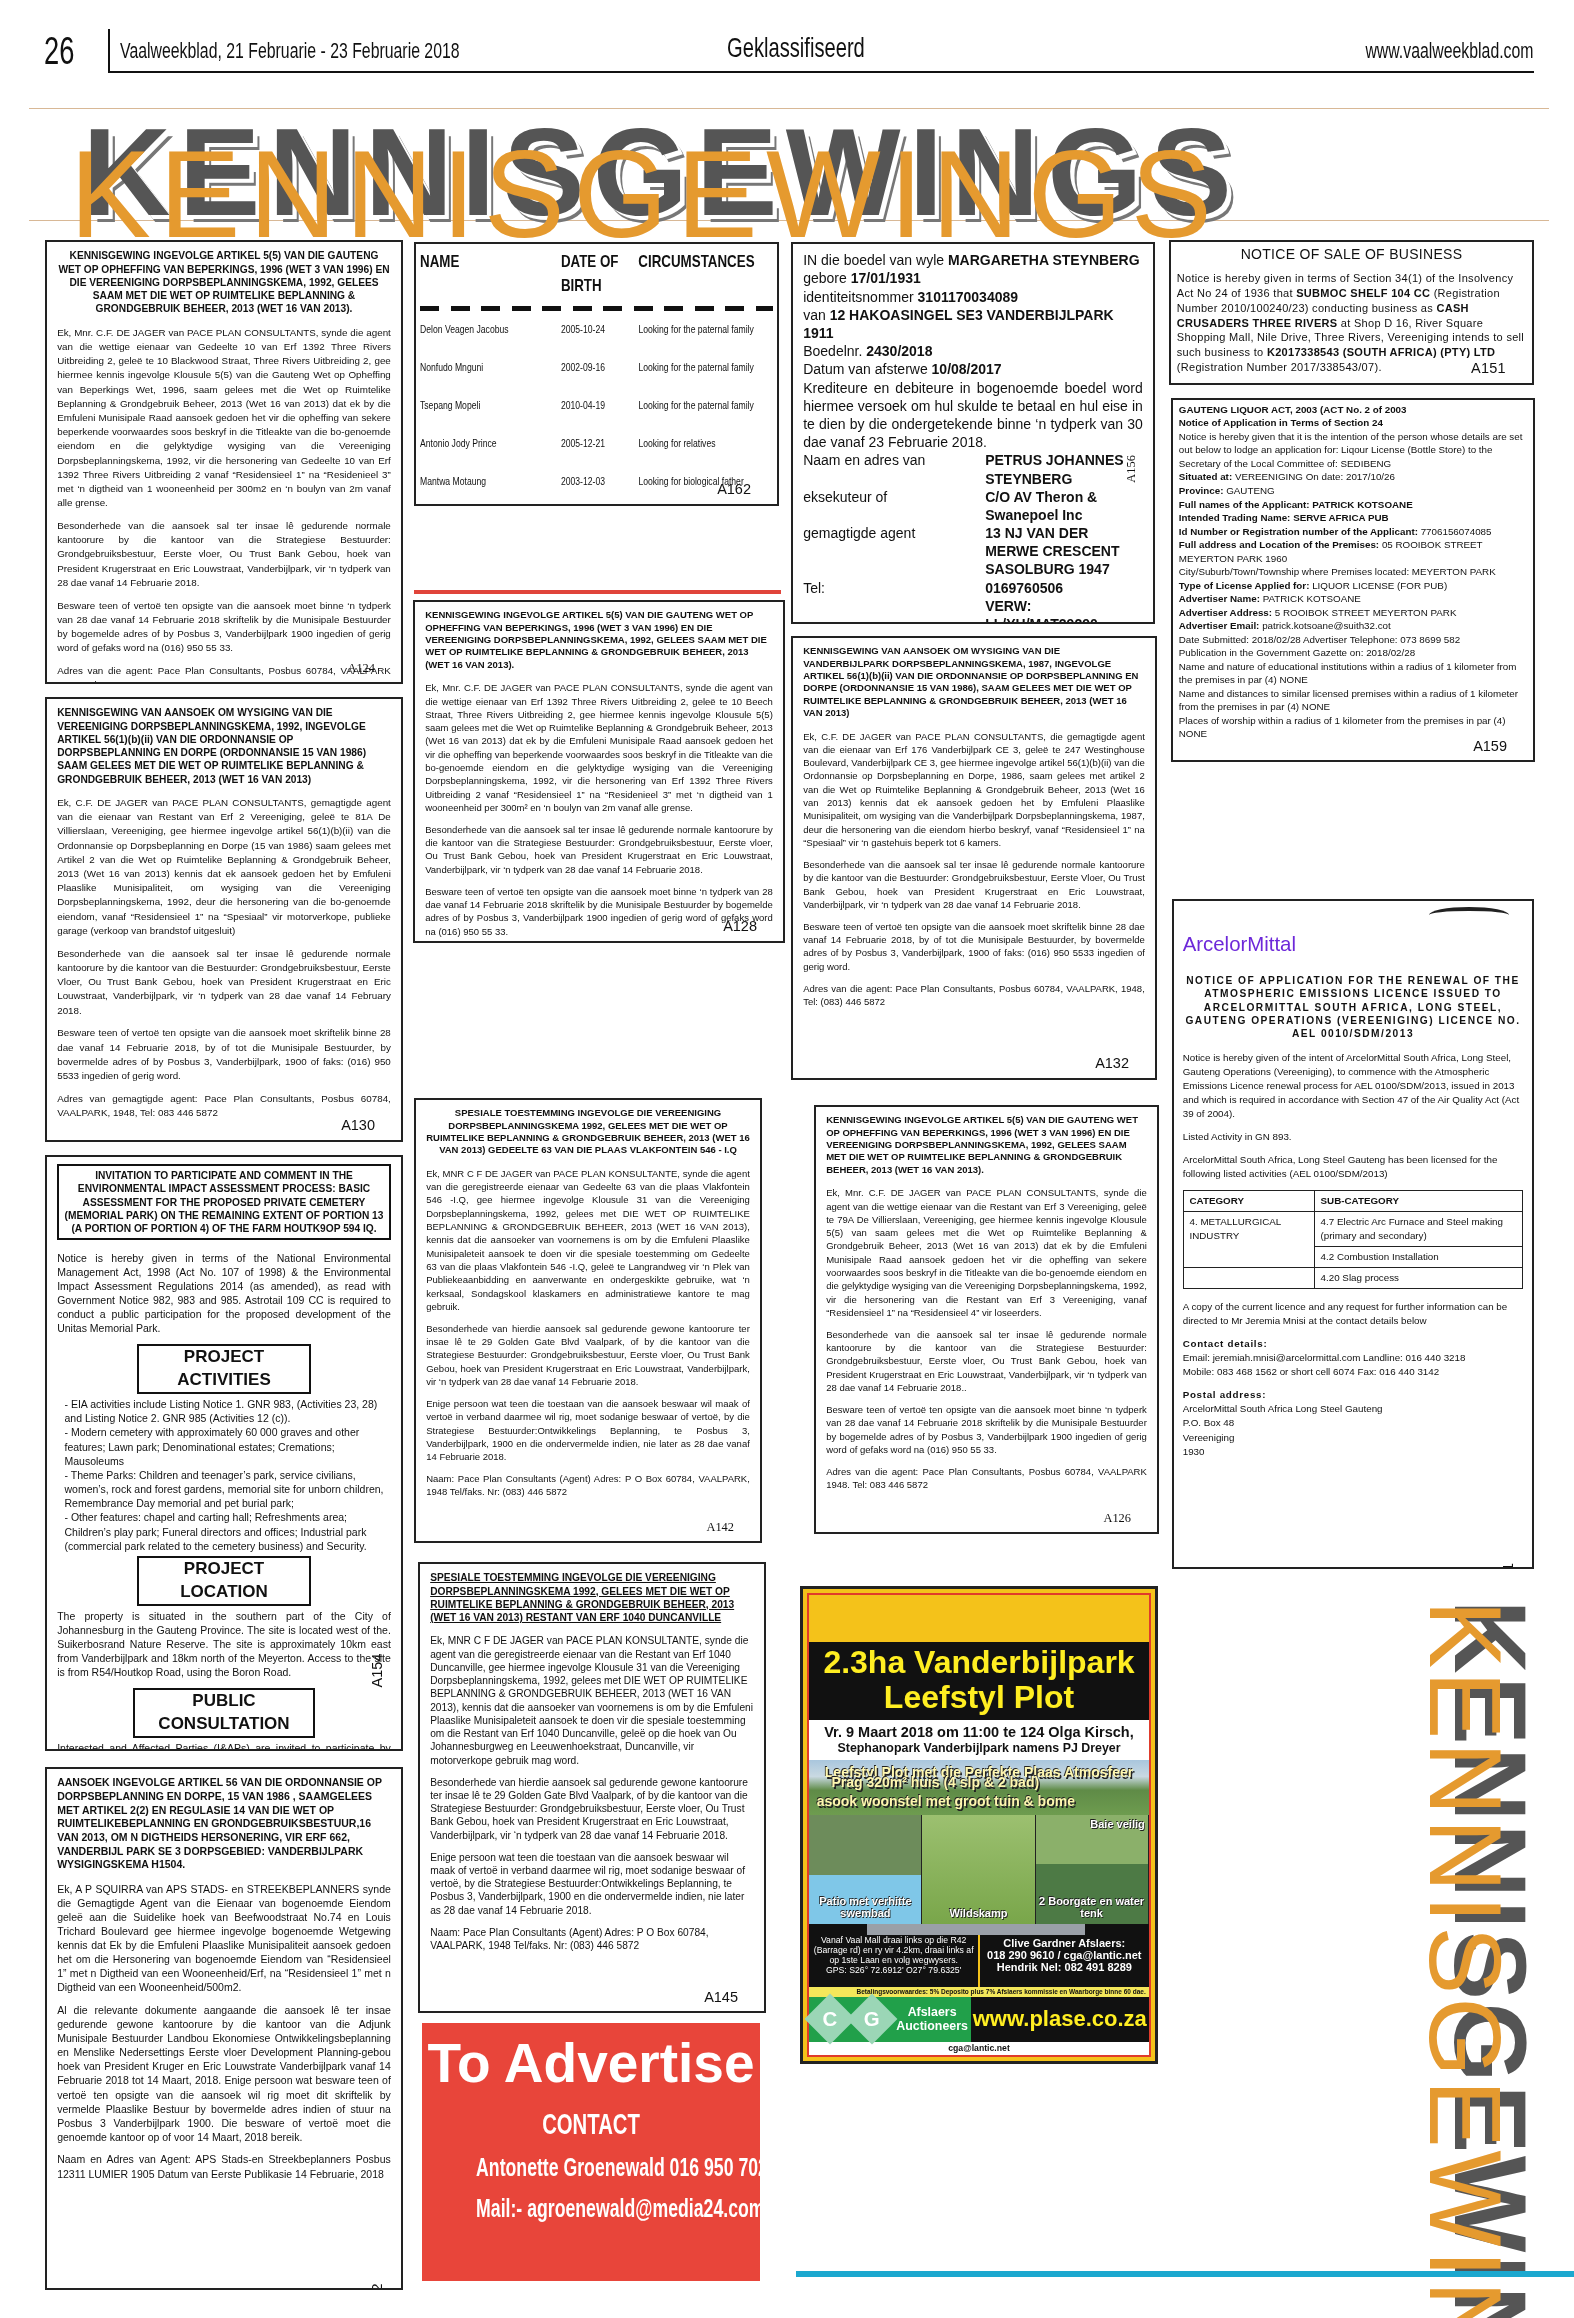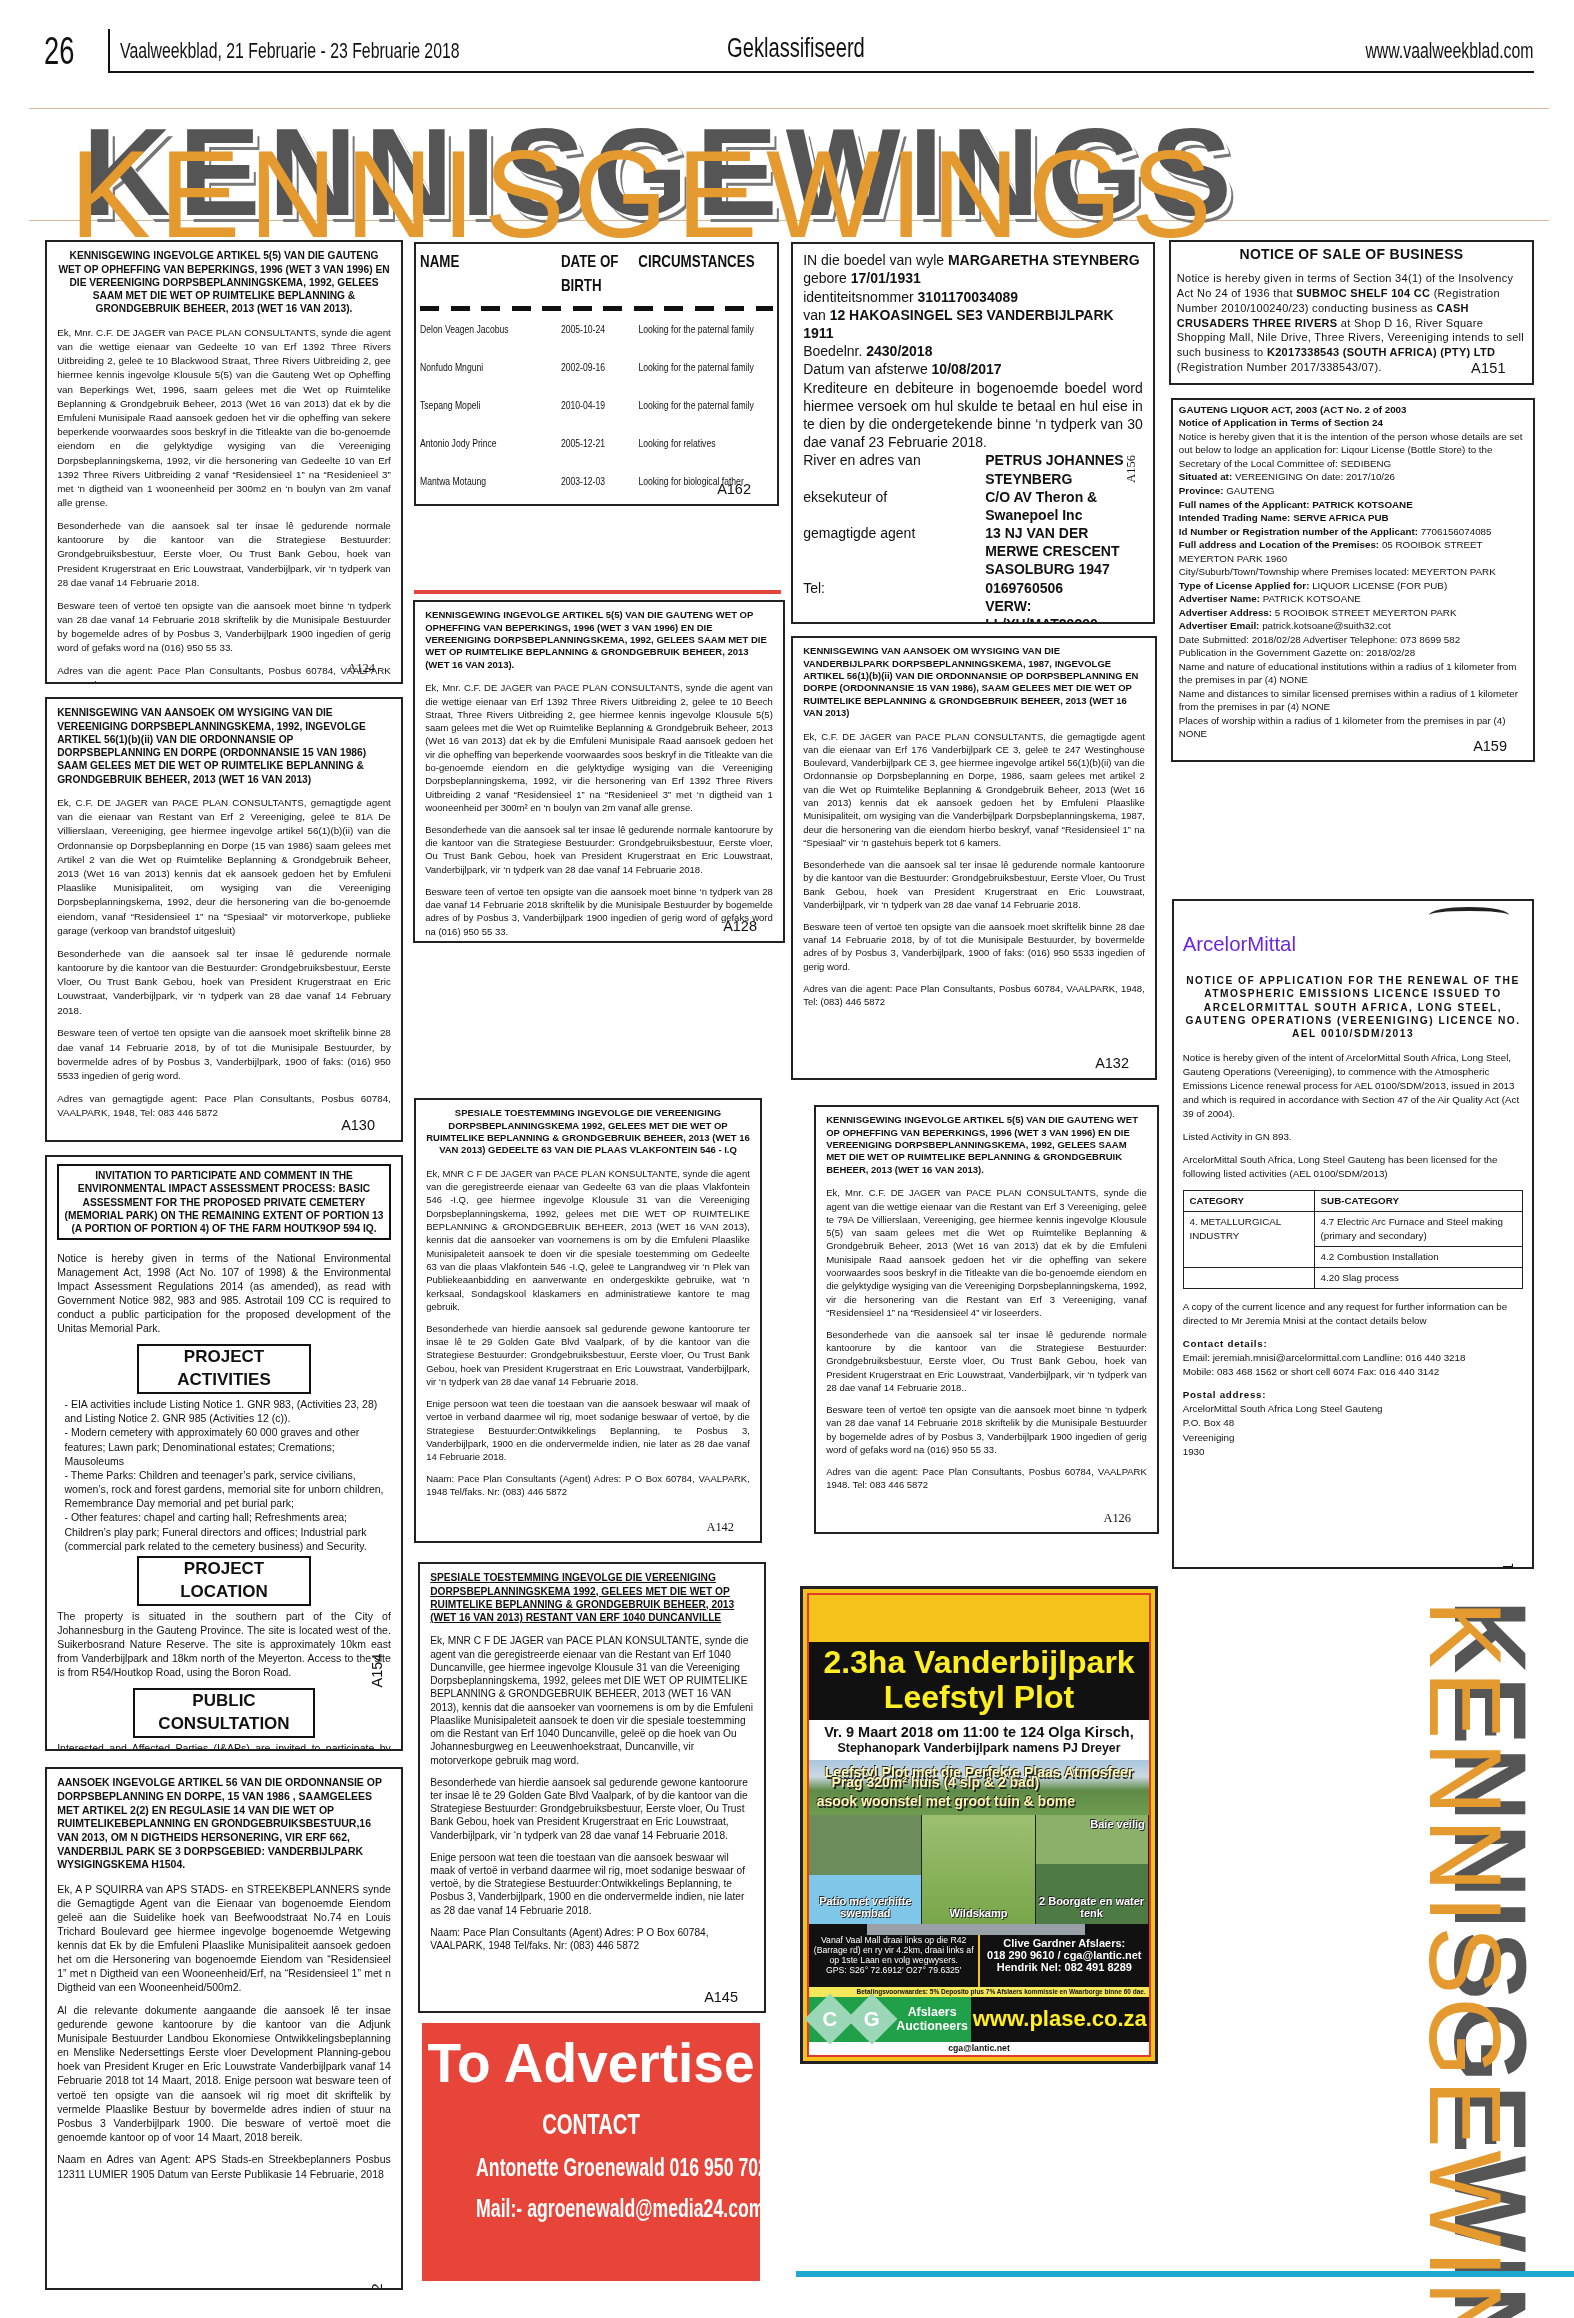--- a/index.html
+++ b/index.html
@@ -26,21 +26,21 @@
   .ref.sans { font-family: "Liberation Sans", sans-serif; font-size: 14.5px; }
   
   .cw-head { display: flex; font-weight: bold; font-size: 16.7px; transform: scaleX(0.8); transform-origin: left; width: 125%; }
   .cw-dash { height: 5.8px; margin: 7.3px 0 10.2px; background: repeating-linear-gradient(90deg, #111 0 19px, transparent 19px 30.5px); }
   .cw-row { display: flex; font-size: 10.5px; height: 38px; transform: scaleX(0.82); transform-origin: left; width: 122%; }
   .cw-c1 { width: 40%; } .cw-c2 { width: 22%; } .cw-c3 { width: 38%; }
   .estate { font-size: 14.5px; line-height: 1.3; }
   .estate b { font-weight: bold; }
   .estate .row { display: flex; }
   .estate .lbl { width: 182px; flex-shrink: 0; }
-  .sale h2 { font-size: 14px; text-align: center; font-weight: bold; margin-bottom: 7.3px; }
+  .sale h2 { font-size: 14px; text-align: center; font-weight: normal; margin-bottom: 7.3px; }
   .sale { font-size: 11px; line-height: 1.35; letter-spacing: 0.3px; }
   .liquor { font-size: 9.8px; line-height: 1.38; }
   .arcelor { font-size: 9.8px; line-height: 1.45; }
   .arcelor h3 { letter-spacing: 1.5px; font-size: 10.2px; }
   .am-logo { font-size: 20.4px; margin: 7.3px 7.3px 14.5px 0; color: #6d28d9; }
   .am-swoosh { height: 16px; width: 80px; margin-left: auto; margin-right: 14.5px; border-top: 4.4px solid #222; border-radius: 60% 60% 0 0; }
   table.cat { width: 100%; border-collapse: collapse; margin: 7.3px 0 10.2px; font-size: 9.8px; }
   table.cat td, table.cat th { border: 1.5px solid #222; padding: 2.9px 5.8px; text-align: left; vertical-align: top; }
   .subhead-box { border: 2.2px solid #111; font-weight: bold; text-align: center; font-size: 17px; margin: 2.9px auto 2.9px; width: 174px; }
   .eia { font-size: 10.5px; line-height: 1.35; }
@@ -238,21 +238,21 @@
 
 <div class="box estate" style="left:791px;top:242px;width:364px;height:382px;font-size:14px;">
   <div><span>IN die boedel van wyle</span> <b>MARGARETHA STEYNBERG</b></div>
   <div><span>gebore</span> <b>17/01/1931</b></div>
   <div><span>identiteitsnommer</span> <b>3101170034089</b></div>
   <div><span>van</span> <b>12 HAKOASINGEL SE3 VANDERBIJLPARK 1911</b></div>
   <div><span>Boedelnr.</span> <b>2430/2018</b></div>
   <div><span>Datum van afsterwe</span> <b>10/08/2017</b></div>
   <p style="margin:0 0 0;">Krediteure en debiteure in bogenoemde boedel word hiermee versoek om hul skulde te betaal en hul eise in te dien by die ondergetekende binne ‘n tydperk van 30 dae vanaf 23 Februarie 2018.</p>
   <div class="row">
-      <span class="lbl">River en adres van</span>
+      <span class="lbl">Naam en adres van</span>
       <b>PETRUS JOHANNES STEYNBERG</b>
     </div>
   <div class="row">
       <span class="lbl">eksekuteur of</span>
       <b>C/O AV Theron &amp; Swanepoel Inc</b>
     </div>
   <div class="row">
       <span class="lbl">gemagtigde agent</span>
       <b>13 NJ VAN DER MERWE CRESCENT SASOLBURG 1947</b>
     </div>

